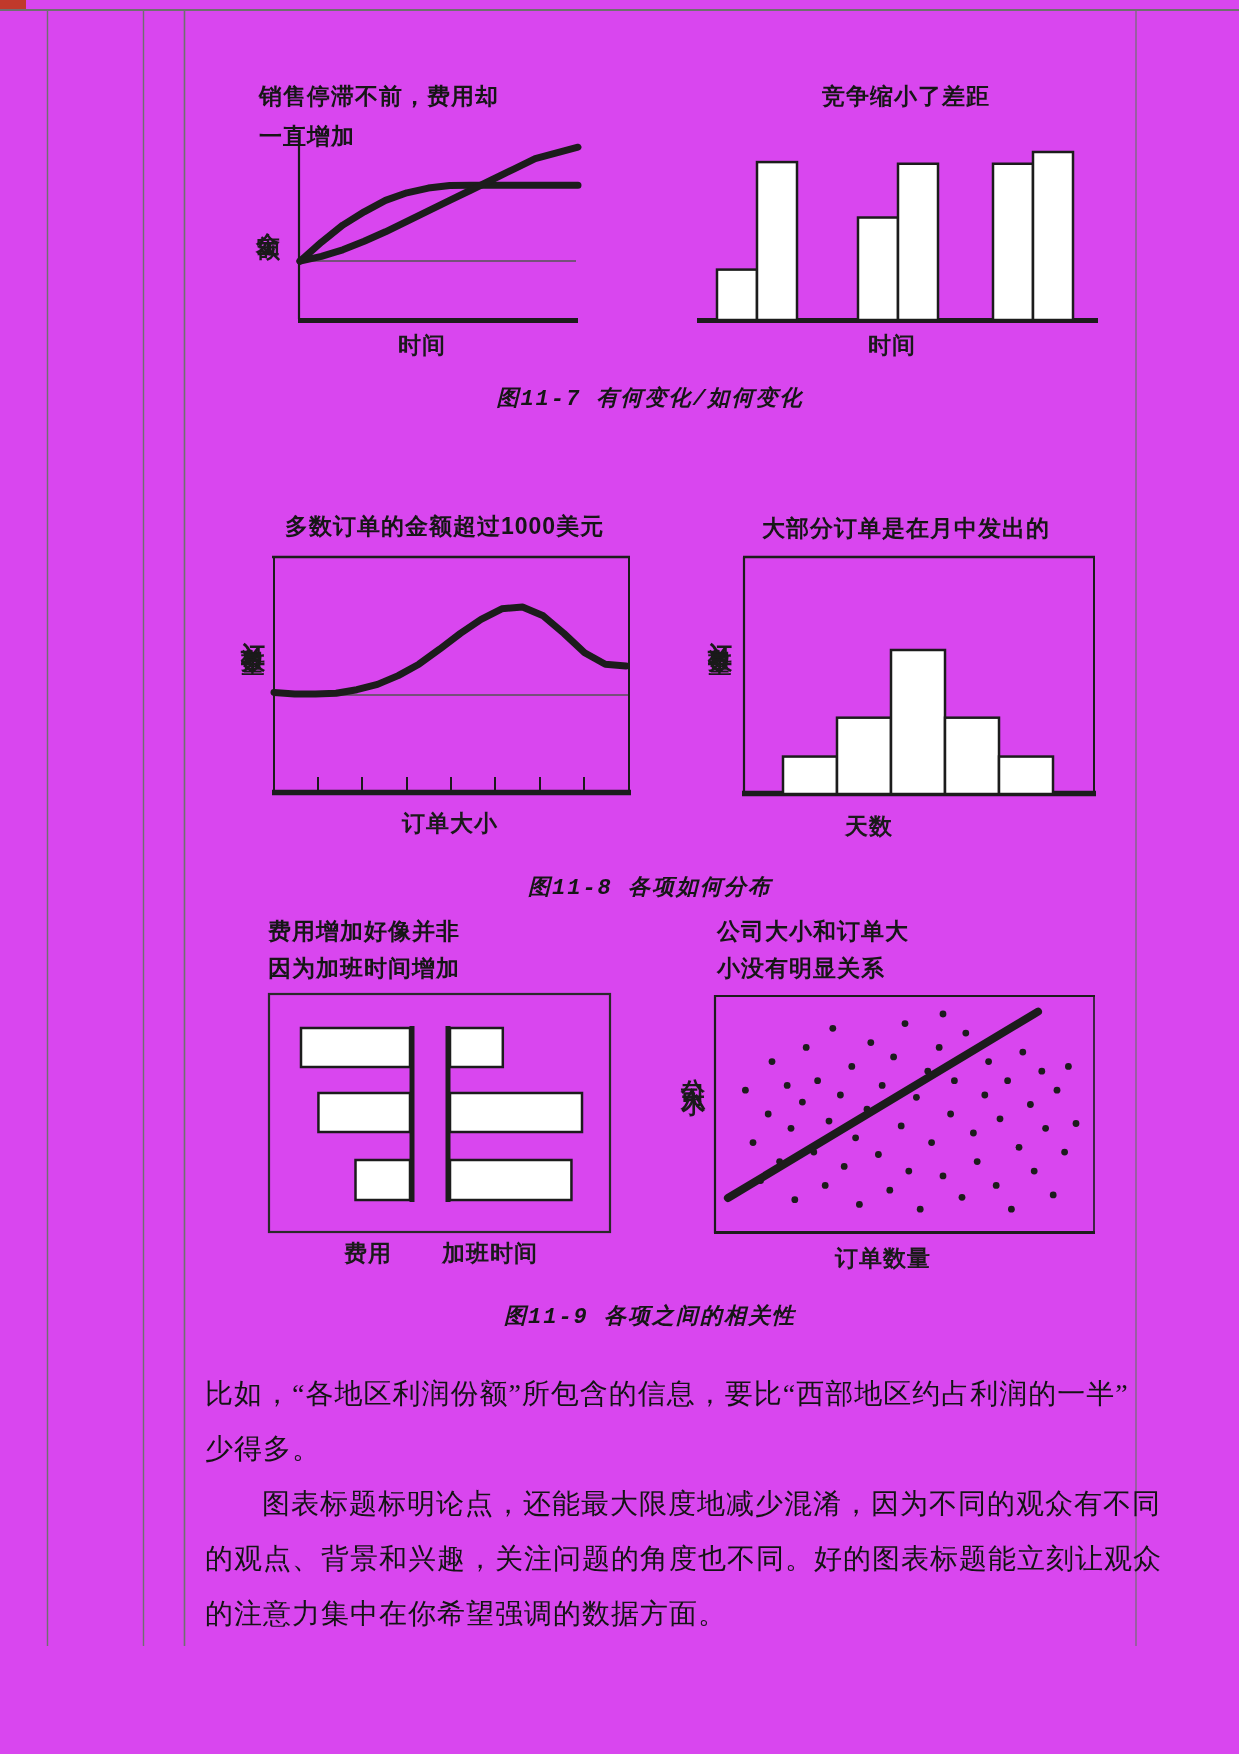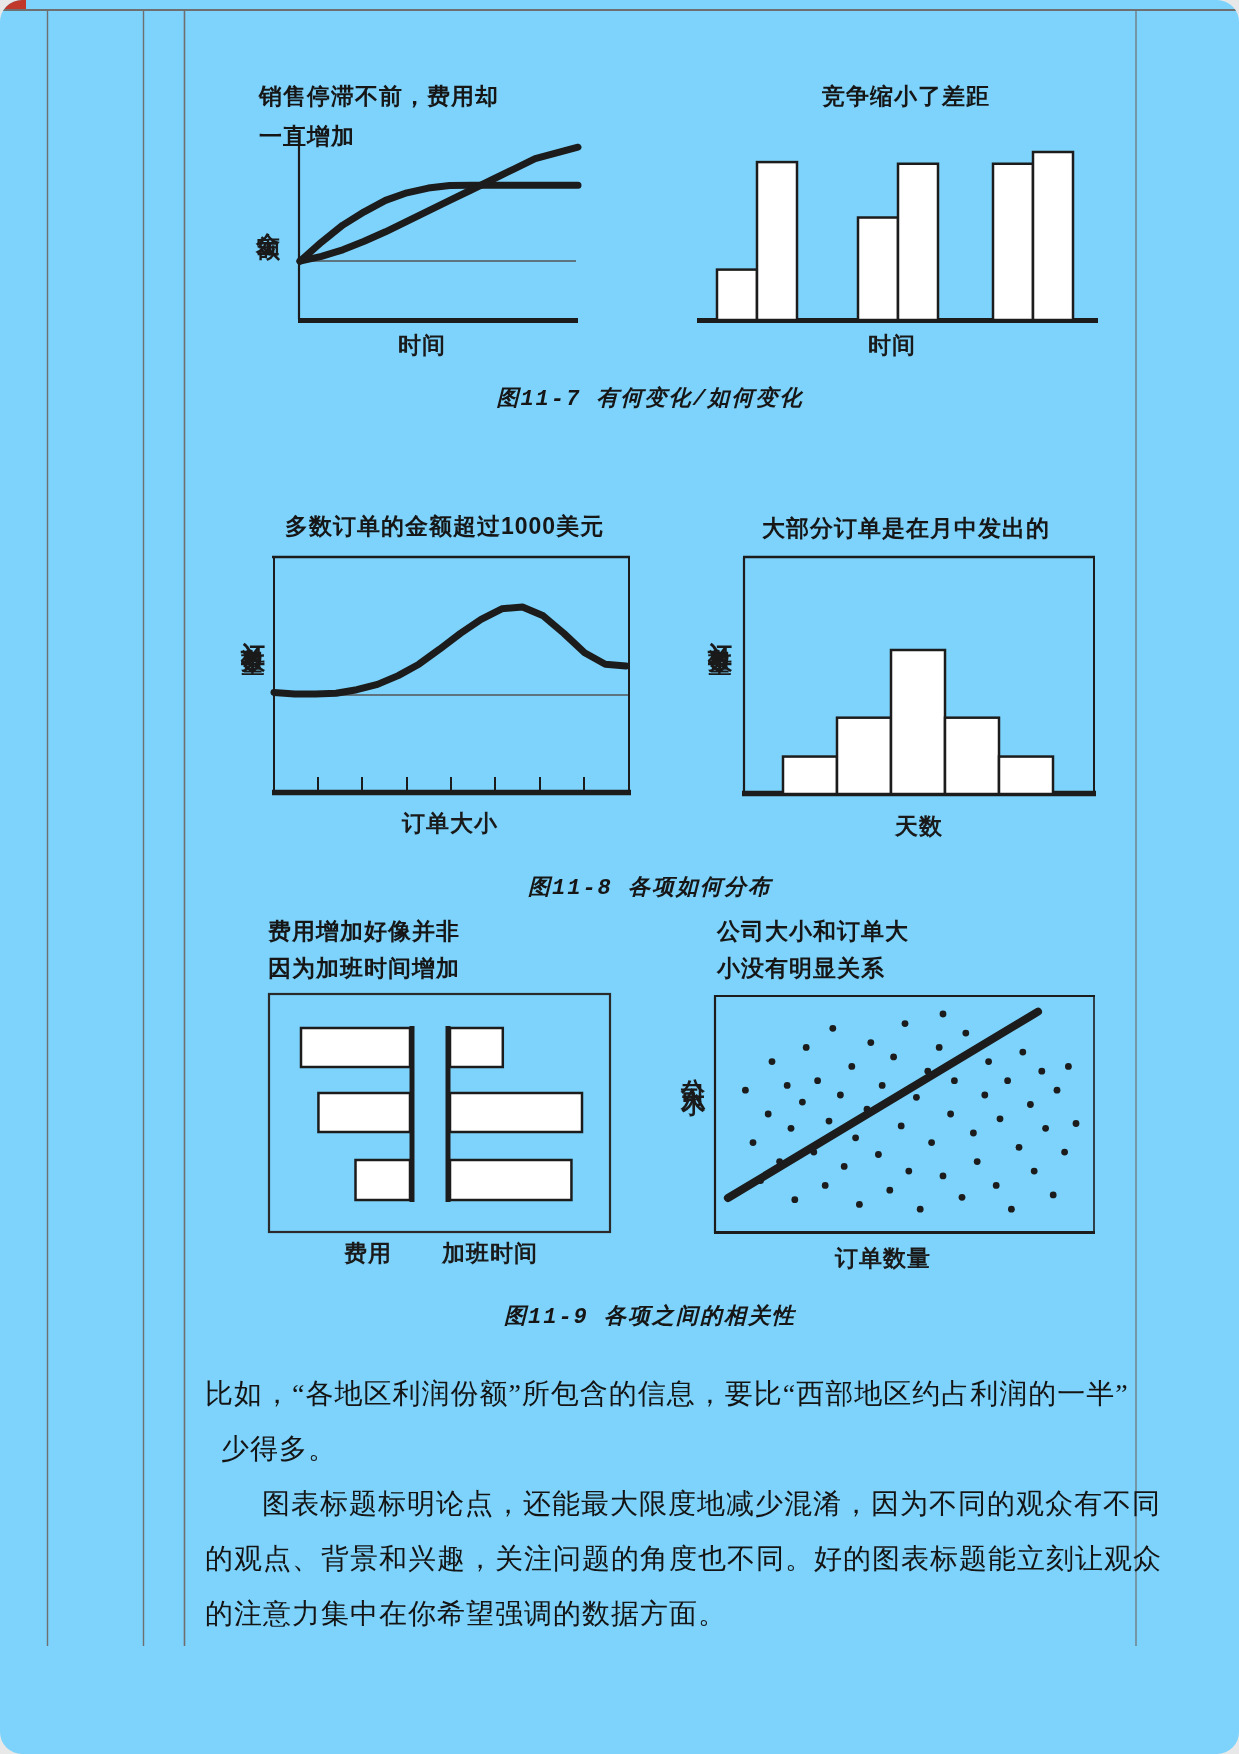--- a/index.html
+++ b/index.html
@@ -1,17 +1,17 @@
 <!DOCTYPE html>
 <html><head>
 <meta charset="utf-8">
 <style>
   html,body{margin:0;padding:0;background:#e8e8e8;}
-  .page{position:relative;width:1239px;height:1754px;background:#7dd3fc;overflow:hidden;
-        font-family:"Liberation Sans",sans-serif;border-radius:22px;}
+  .page{position:relative;width:1239px;height:1754px;background:#d946ef;overflow:hidden;
+        font-family:"Liberation Sans",sans-serif;}
   .ctitle{position:absolute;font-weight:bold;font-size:23px;color:#161616;letter-spacing:1px;
           white-space:nowrap;font-family:"Liberation Sans",sans-serif;}
   .alabel{position:absolute;font-weight:bold;font-size:23px;color:#1a1a1a;letter-spacing:1px;
           white-space:nowrap;font-family:"Liberation Sans",sans-serif;}
   .vlabel{position:absolute;font-weight:bold;font-size:24px;color:#1a1a1a;
           writing-mode:vertical-rl;text-orientation:upright;letter-spacing:4px;
           font-family:"Liberation Sans",sans-serif;}
   .caption{position:absolute;left:400px;width:500px;text-align:center;
            font-family:Liberation Mono, monospace;font-style:italic;font-weight:600;
            font-size:22px;color:#161616;letter-spacing:2px;white-space:nowrap;}
@@ -187,35 +187,35 @@
   <div class="alabel" style="left:868px;top:330px;">时间</div>
 
   <div class="caption" style="top:383px;">图11-7  有何变化/如何变化</div>
 
   <div class="ctitle" style="left:285px;top:511px;">多数订单的金额超过1000美元</div>
   <div class="vlabel" style="left:237px;top:622px;">订单数量</div>
   <div class="alabel" style="left:402px;top:808px;">订单大小</div>
 
   <div class="ctitle" style="left:762px;top:513px;">大部分订单是在月中发出的</div>
   <div class="vlabel" style="left:704px;top:622px;">订单数量</div>
-  <div class="alabel" style="left:895px;top:811px;">天数</div>
+  <div class="alabel" style="left:845px;top:811px;">天数</div>
 
   <div class="caption" style="top:855px;margin-top:17px;">图11-8  各项如何分布</div>
 
   <div class="ctitle" style="left:268px;top:916px;">费用增加好像并非</div>
   <div class="ctitle" style="left:268px;top:953px;">因为加班时间增加</div>
   <div class="alabel" style="left:344px;top:1238px;">费用</div>
   <div class="alabel" style="left:442px;top:1238px;">加班时间</div>
 
   <div class="ctitle" style="left:717px;top:916px;">公司大小和订单大</div>
   <div class="ctitle" style="left:717px;top:953px;">小没有明显关系</div>
   <div class="vlabel" style="left:677px;top:1060px;">公司大小</div>
   <div class="alabel" style="left:835px;top:1243px;">订单数量</div>
 
   <div class="caption" style="top:1301px;">图11-9  各项之间的相关性</div>
 
   <div class="btext" style="left:205px;top:1378px;">比如，“各地区利润份额”所包含的信息，要比“西部地区约占利润的一半”</div>
-  <div class="btext" style="left:205px;top:1433px;margin-left:16px;">少得多。</div>
+  <div class="btext" style="left:205px;top:1433px;">少得多。</div>
   <div class="btext" style="left:262px;top:1488px;text-align:center;">图表标题标明论点，还能最大限度地减少混淆，因为不同的观众有不同</div>
   <div class="btext" style="left:205px;top:1598px;">的注意力集中在你希望强调的数据方面。</div>
   <div class="btext" style="left:205px;top:1543px;">的观点、背景和兴趣，关注问题的角度也不同。好的图表标题能立刻让观众</div>
 
 </div>
 
 </body></html>

